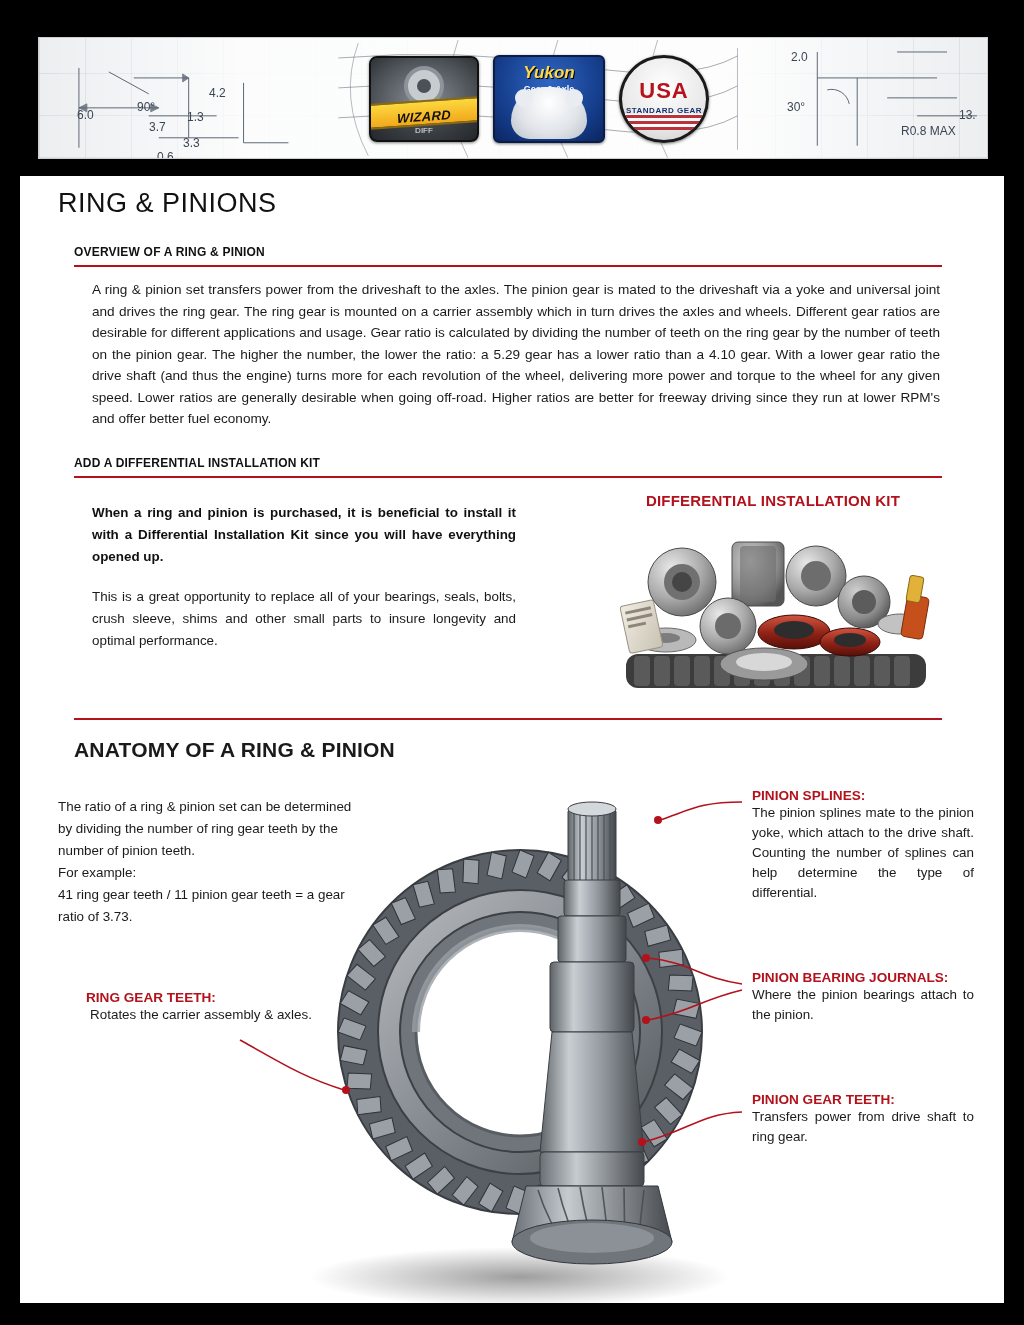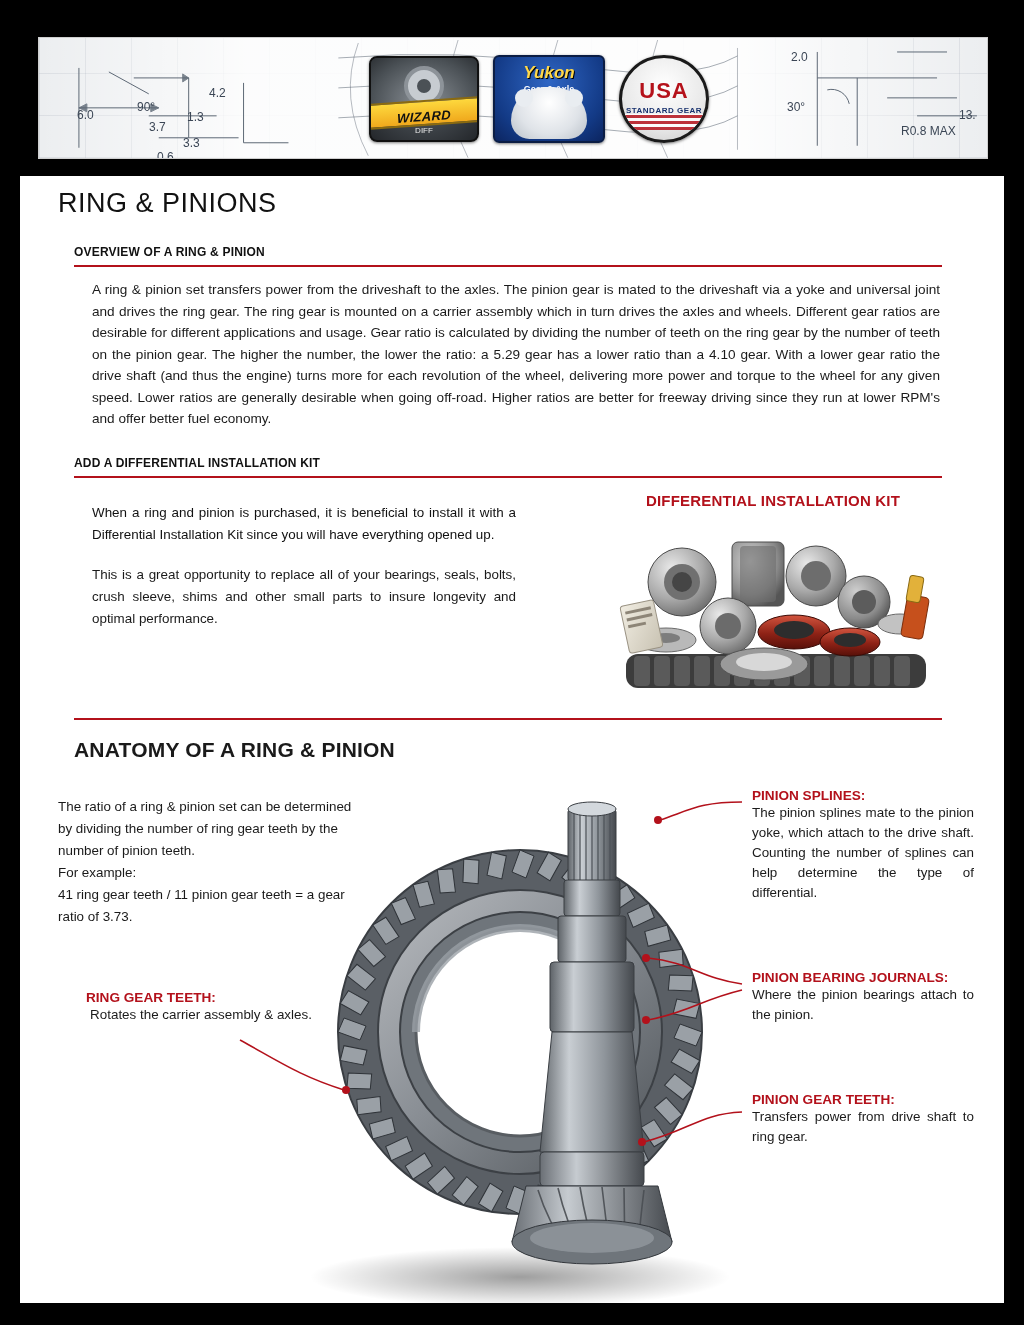--- a/index.html
+++ b/index.html
@@ -199,21 +199,21 @@
     left: 92px; top: 14px;
     width: 424px;
   }
   .kit-text p {
     margin: 0 0 18px 0;
     font-size: 13.4px;
     line-height: 22px;
     text-align: justify;
   }
   .kit-text p.bold {
-    font-weight: normal;
+    font-weight: bold;
     color: #111;
   }
   .kit-title {
     position: absolute;
     left: 598px; top: 4px;
     width: 350px;
     text-align: center;
     font-size: 15px;
     font-weight: bold;
     color: #b3111b;

